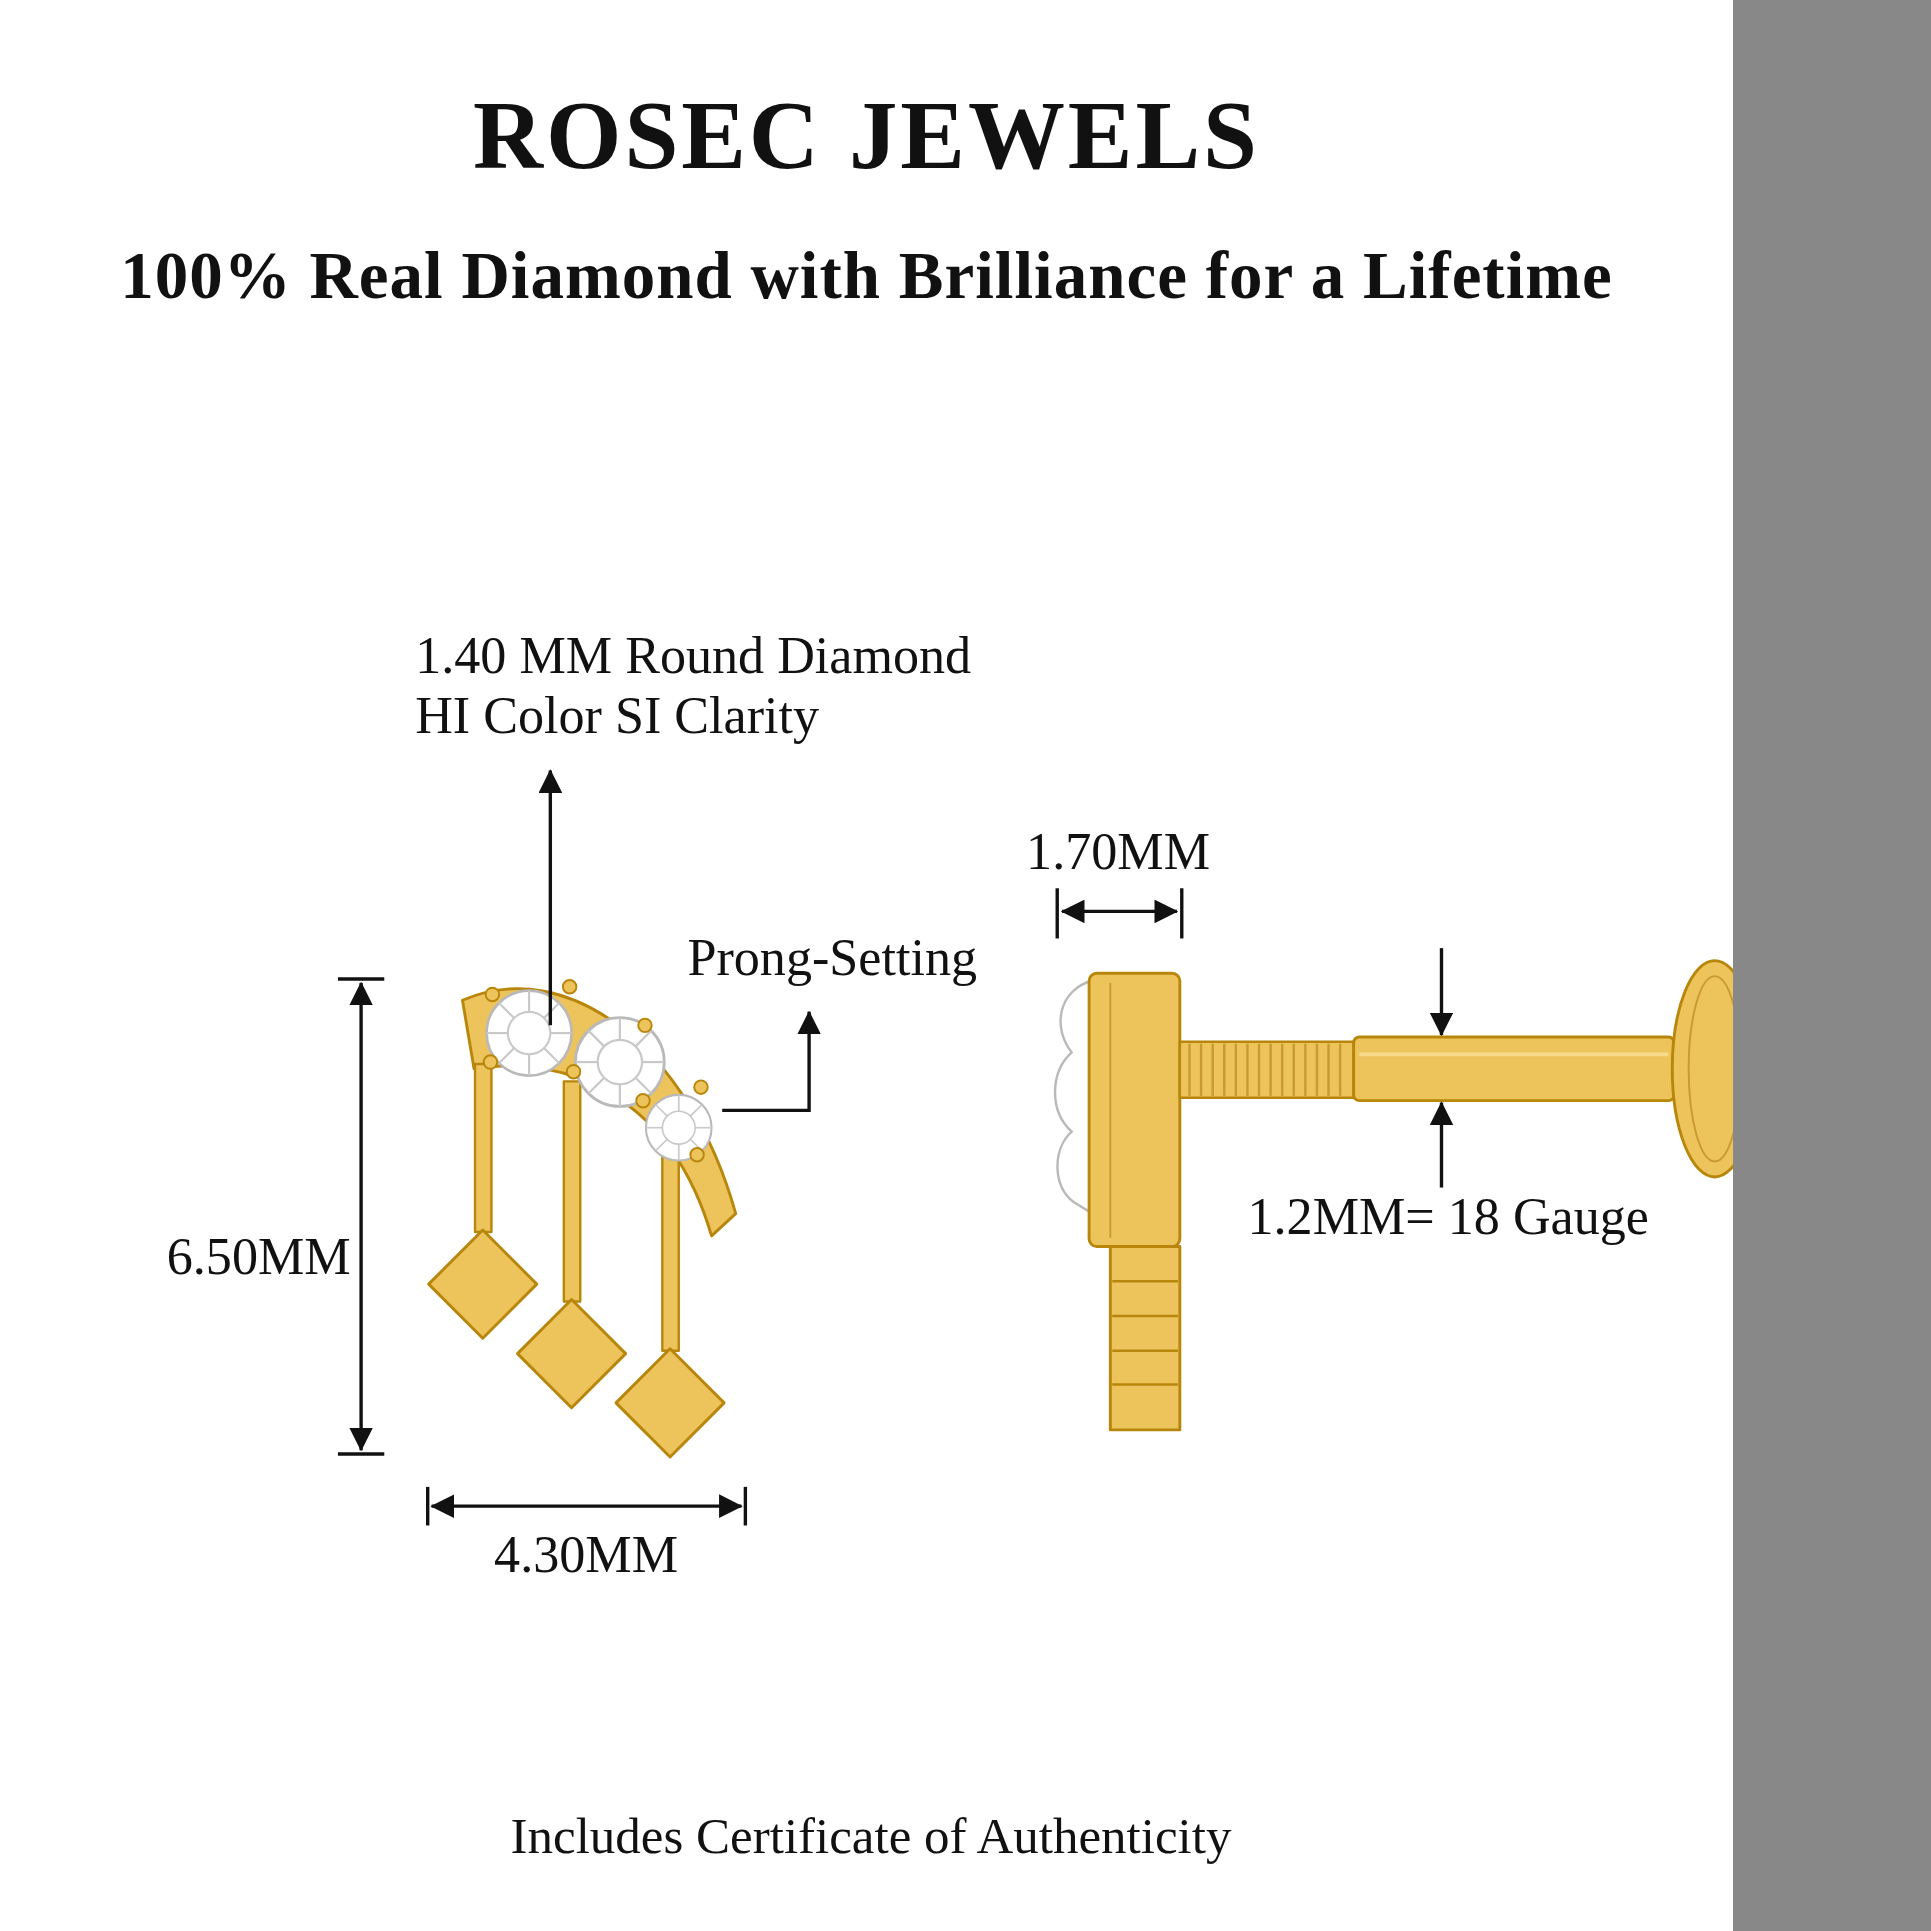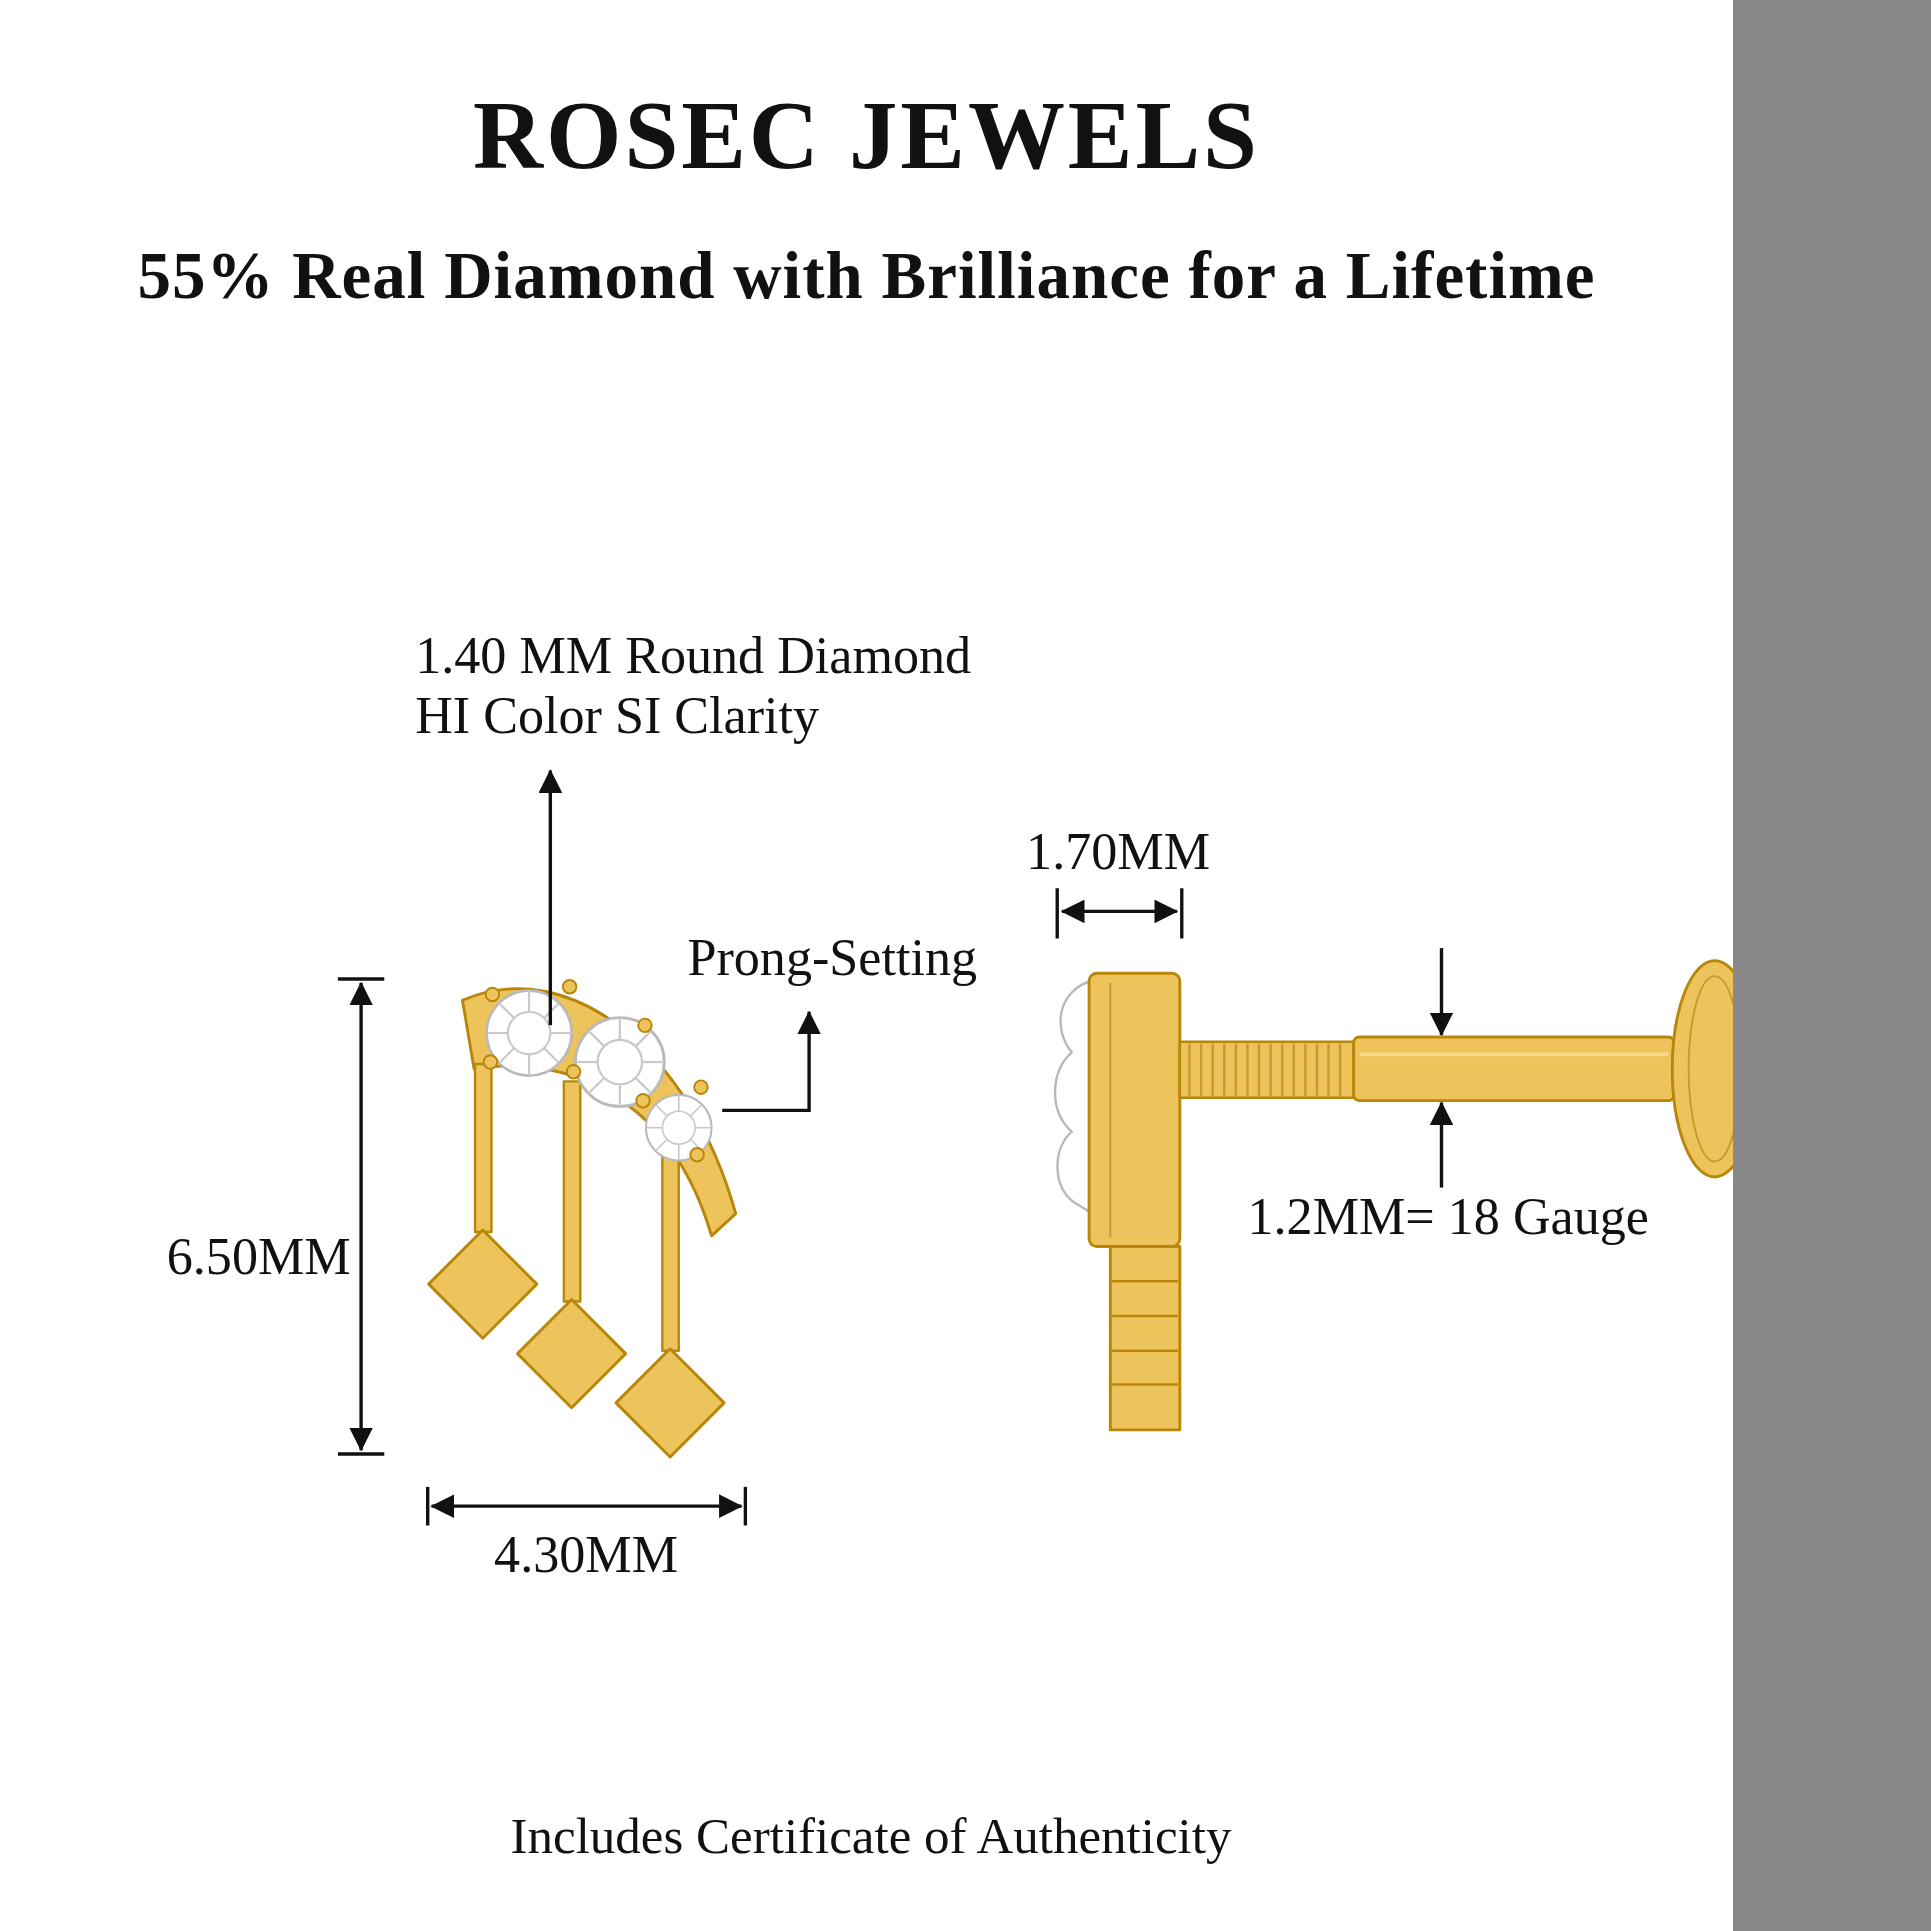--- a/index.html
+++ b/index.html
@@ -35,21 +35,21 @@
   .shine{stroke:#F7DE90;stroke-width:4;fill:none;opacity:.9;}
   .dim{stroke:var(--ink);stroke-width:3.5;fill:none;}
   .label{font-family:"Liberation Serif","DejaVu Serif",serif;font-size:54px;fill:var(--ink);}
 </style>
 </head>
 <body>
 
 <div class="canvas">
 
   <div class="title">ROSEC JEWELS</div>
-  <div class="subtitle">55% Real Diamond with Brilliance for a Lifetime</div>
+  <div class="subtitle">100% Real Diamond with Brilliance for a Lifetime</div>
 
   <svg width="1931" height="1931" viewBox="0 0 2000 2000">
     <defs>
       <marker id="arrow" viewBox="0 0 10 10" refX="9.5" refY="5" markerWidth="7" markerHeight="7" orient="auto-start-reverse">
         <path d="M0,0 L10,5 L0,10 Z" fill="#111"></path>
       </marker>
       <g id="diamond-stone">
         <circle r="40" class="stone"></circle>
         <circle r="20" class="facet"></circle>
         <line x1="20" y1="0" x2="40" y2="0" class="facet"></line>

